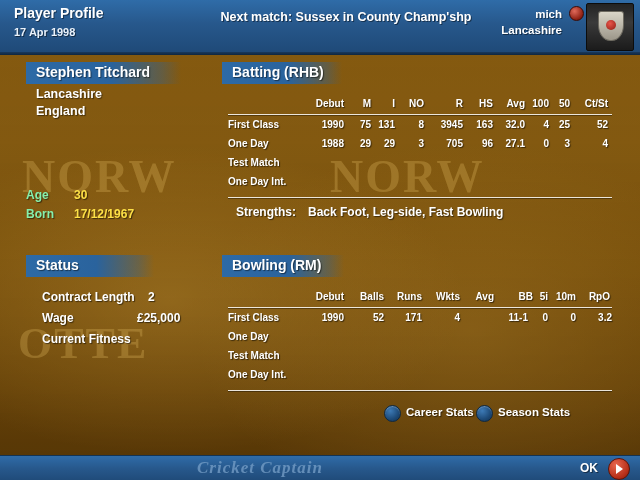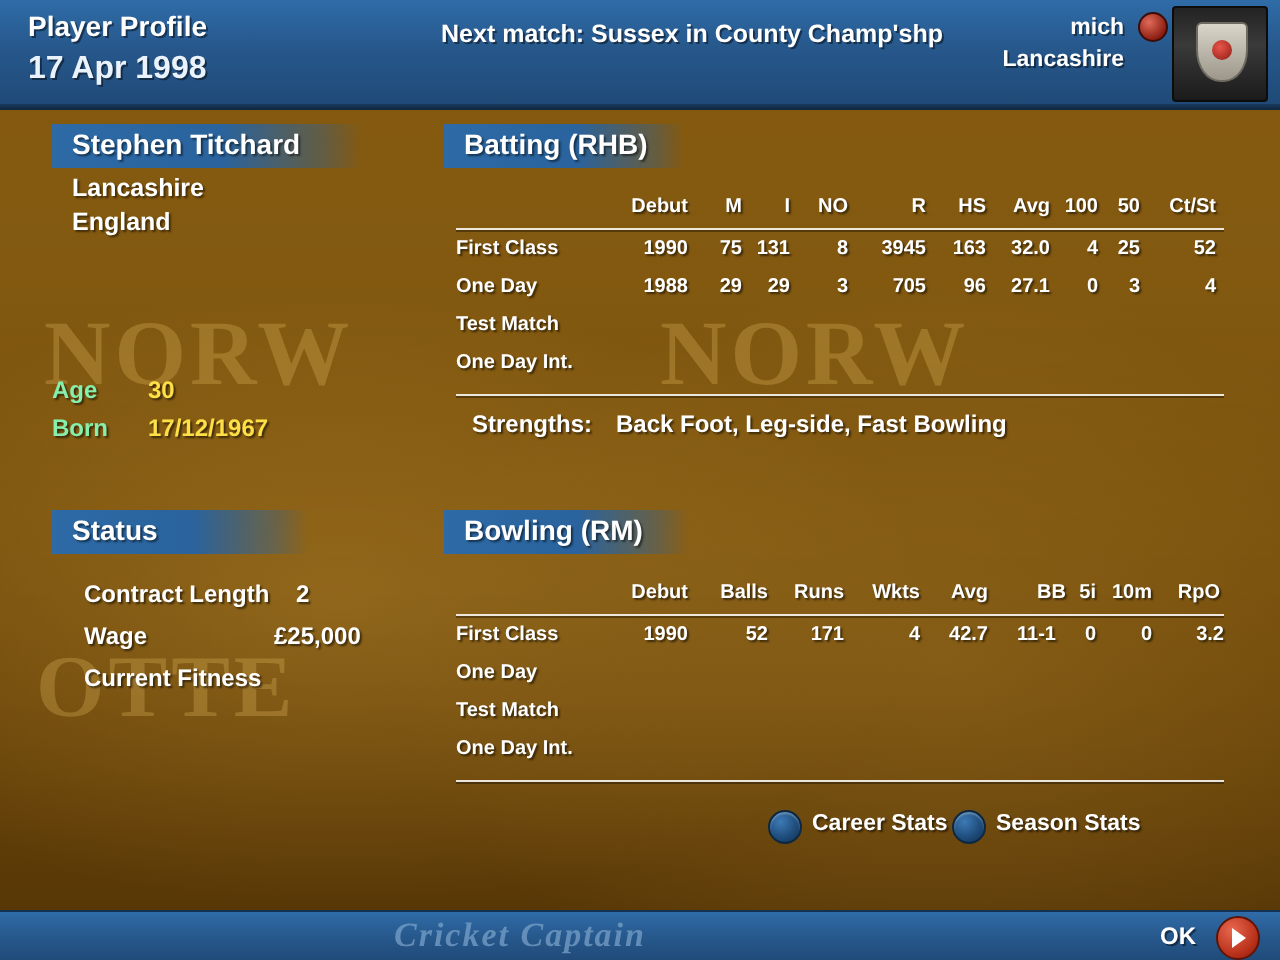--- a/index.html
+++ b/index.html
@@ -65,21 +65,21 @@
     left: 14px; top: 5px;
     color: #ffffff;
     font-size: 14px;
     font-weight: bold;
     text-shadow: 1px 1px 0 rgba(0,0,0,0.45);
   }
   #profile-date {
     position: absolute;
     left: 14px; top: 26px;
     color: #eaf2fb;
-    font-size: 16px;
+    font-size: 11px;
     font-weight: bold;
     text-shadow: 1px 1px 0 rgba(0,0,0,0.45);
   }
   #next-match {
     position: absolute;
     left: 196px; top: 10px;
     width: 300px;
     text-align: center;
     color: #ffffff;
     font-size: 12.5px;
@@ -394,21 +394,20 @@
       <div class="cell hdrcell" style="left: 5px; top: 291px; width: 300px;">BB</div>
       <div class="cell hdrcell" style="left: 0px; top: 291px; width: 320px;">5i</div>
       <div class="cell hdrcell" style="left: 0px; top: 291px; width: 348px;">10m</div>
       <div class="cell hdrcell" style="left: 0px; top: 291px; width: 382px;">RpO</div>
       <div class="hrule" style="left: 0px; top: 307px; width: 384px;"></div>
       <div class="cell rowlabel" style="left: 0px; top: 312px;">First Class</div>
       <div class="cell numcell" style="left: 0px; top: 312px; width: 116px;">1990</div>
       <div class="cell numcell" style="left: 0px; top: 312px; width: 156px;">52</div>
       <div class="cell numcell" style="left: 0px; top: 312px; width: 194px;">171</div>
       <div class="cell numcell" style="left: 0px; top: 312px; width: 232px;">4</div>
-      <div class="cell numcell" style="left: 0px; top: 312px; width: 266px;">42.7</div>
       <div class="cell numcell" style="left: 0px; top: 312px; width: 300px;">11-1</div>
       <div class="cell numcell" style="left: 0px; top: 312px; width: 320px;">0</div>
       <div class="cell numcell" style="left: 0px; top: 312px; width: 348px;">0</div>
       <div class="cell numcell" style="left: 0px; top: 312px; width: 384px;">3.2</div>
       <div class="cell rowlabel" style="left: 0px; top: 331px;">One Day</div>
       <div class="cell rowlabel" style="left: 0px; top: 350px;">Test Match</div>
       <div class="cell rowlabel" style="left: 0px; top: 369px;">One Day Int.</div>
       <div class="hrule" style="left: 0px; top: 390px; width: 384px;"></div>
     </div>
 

